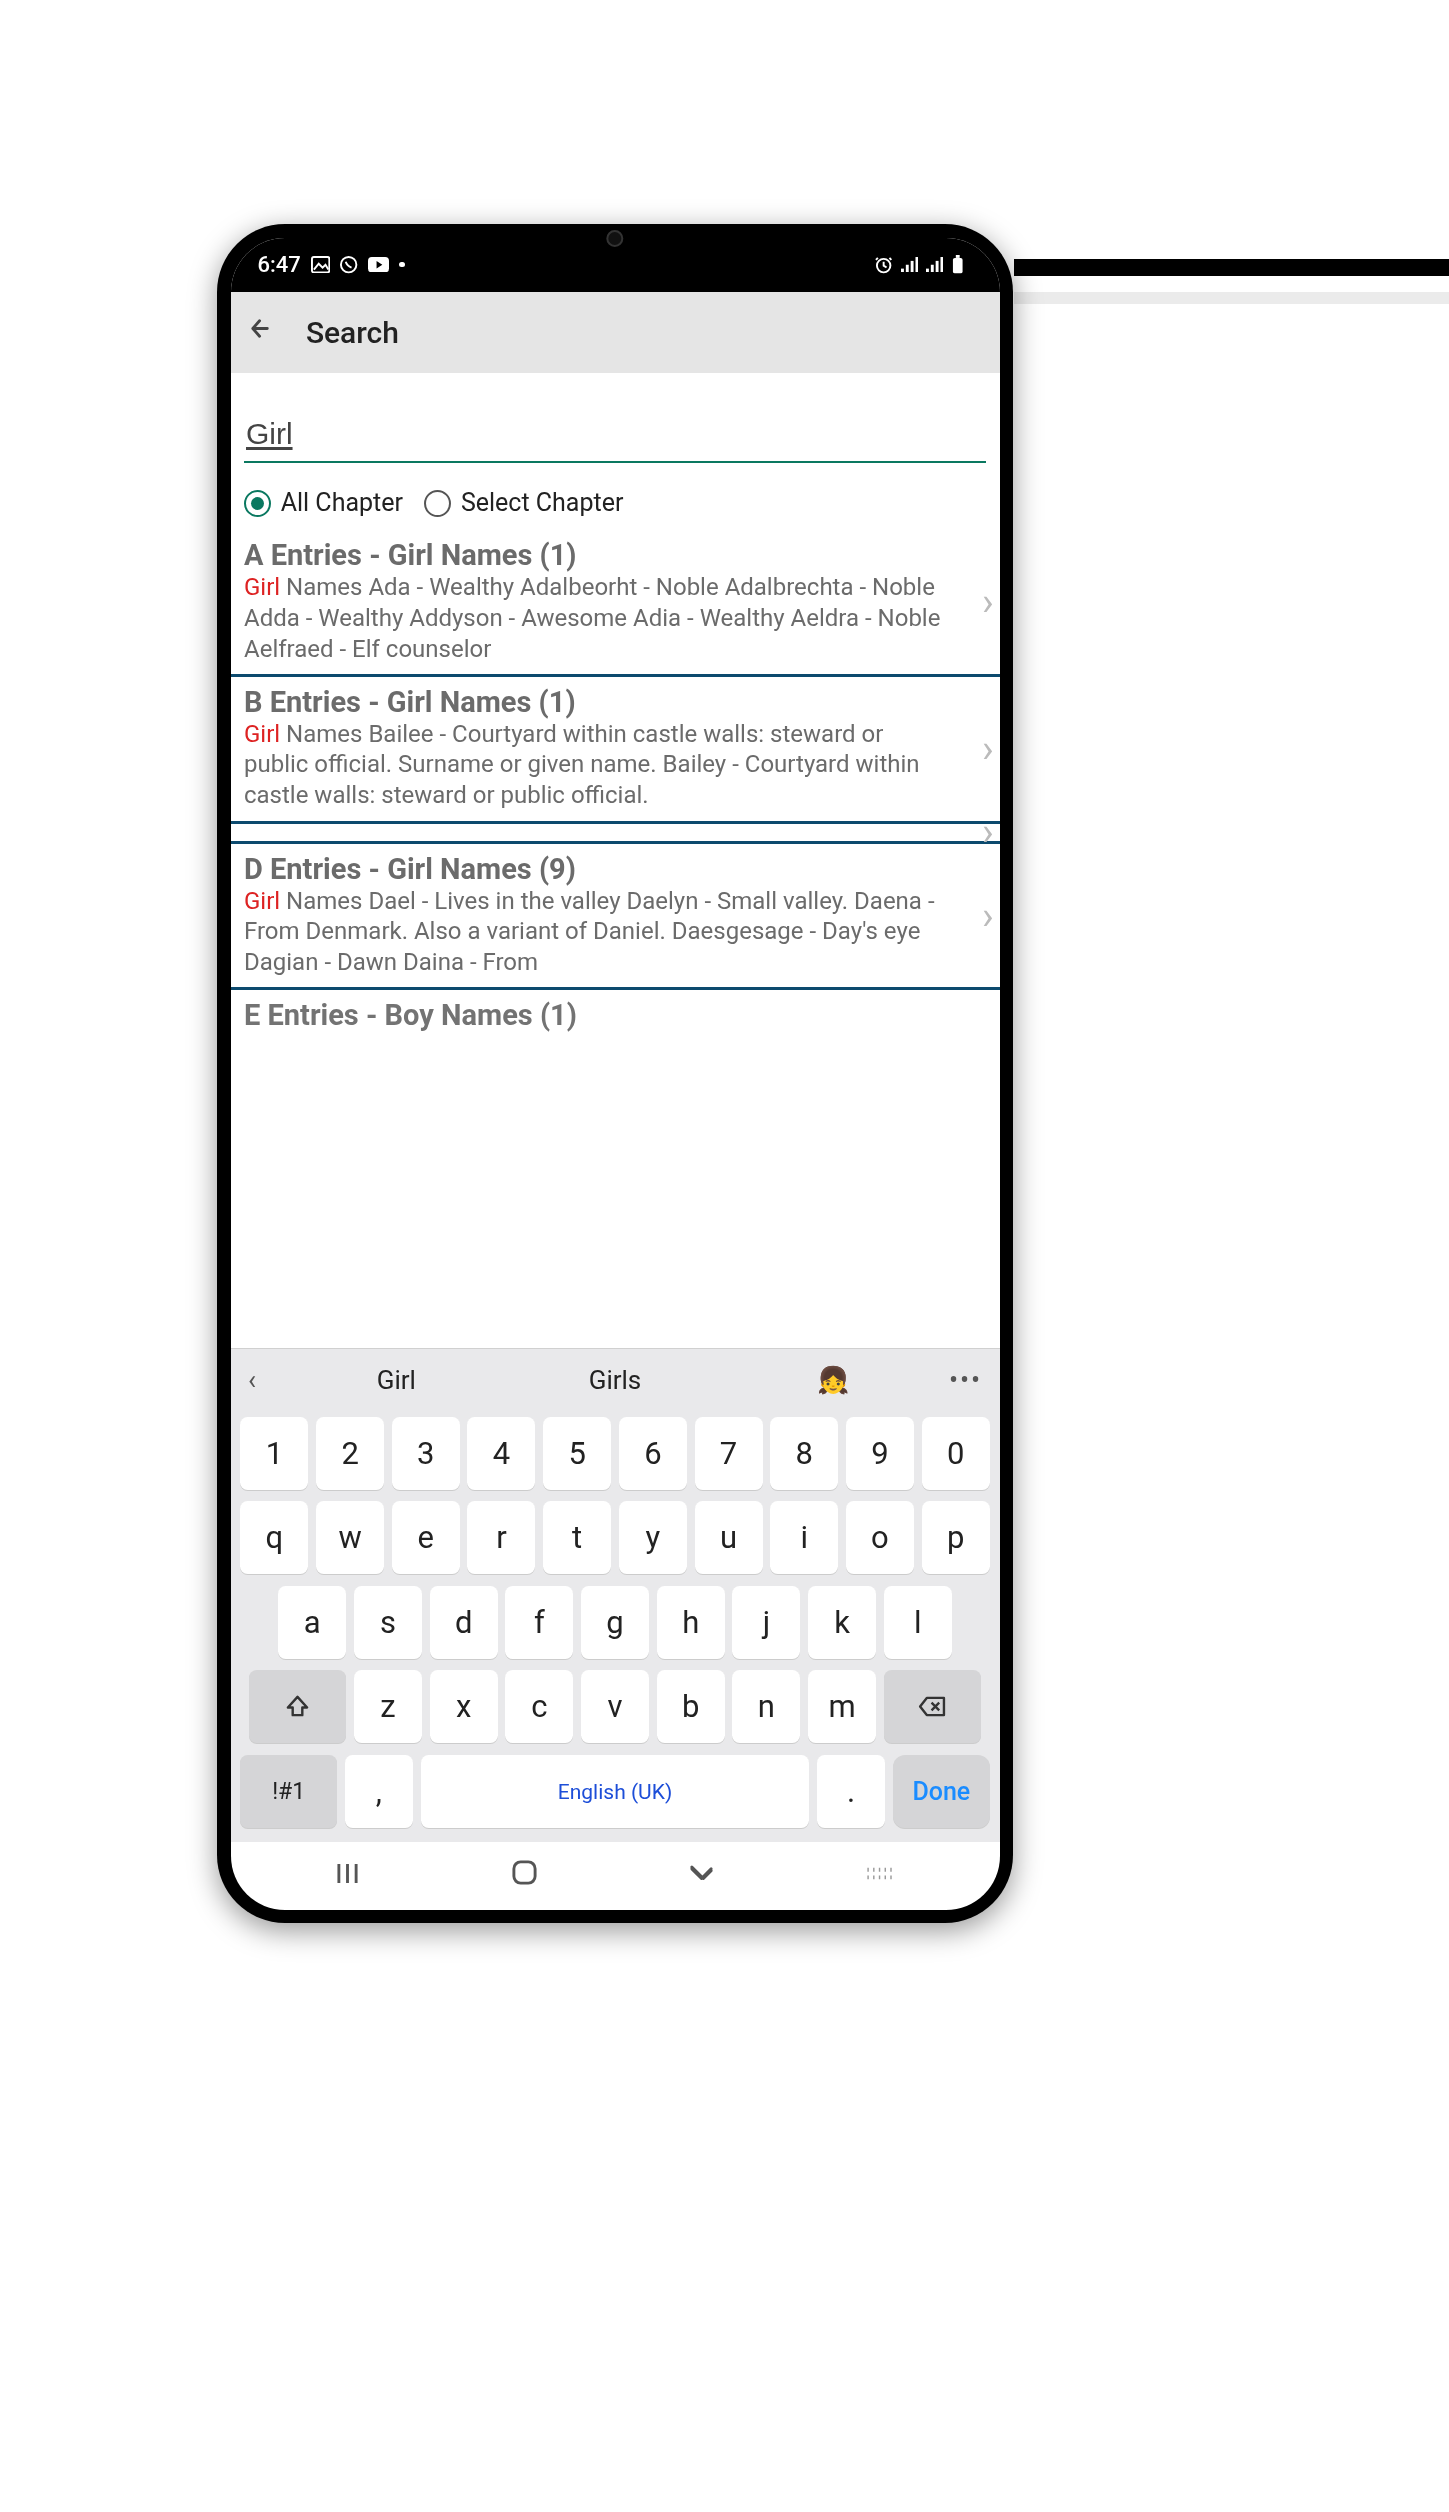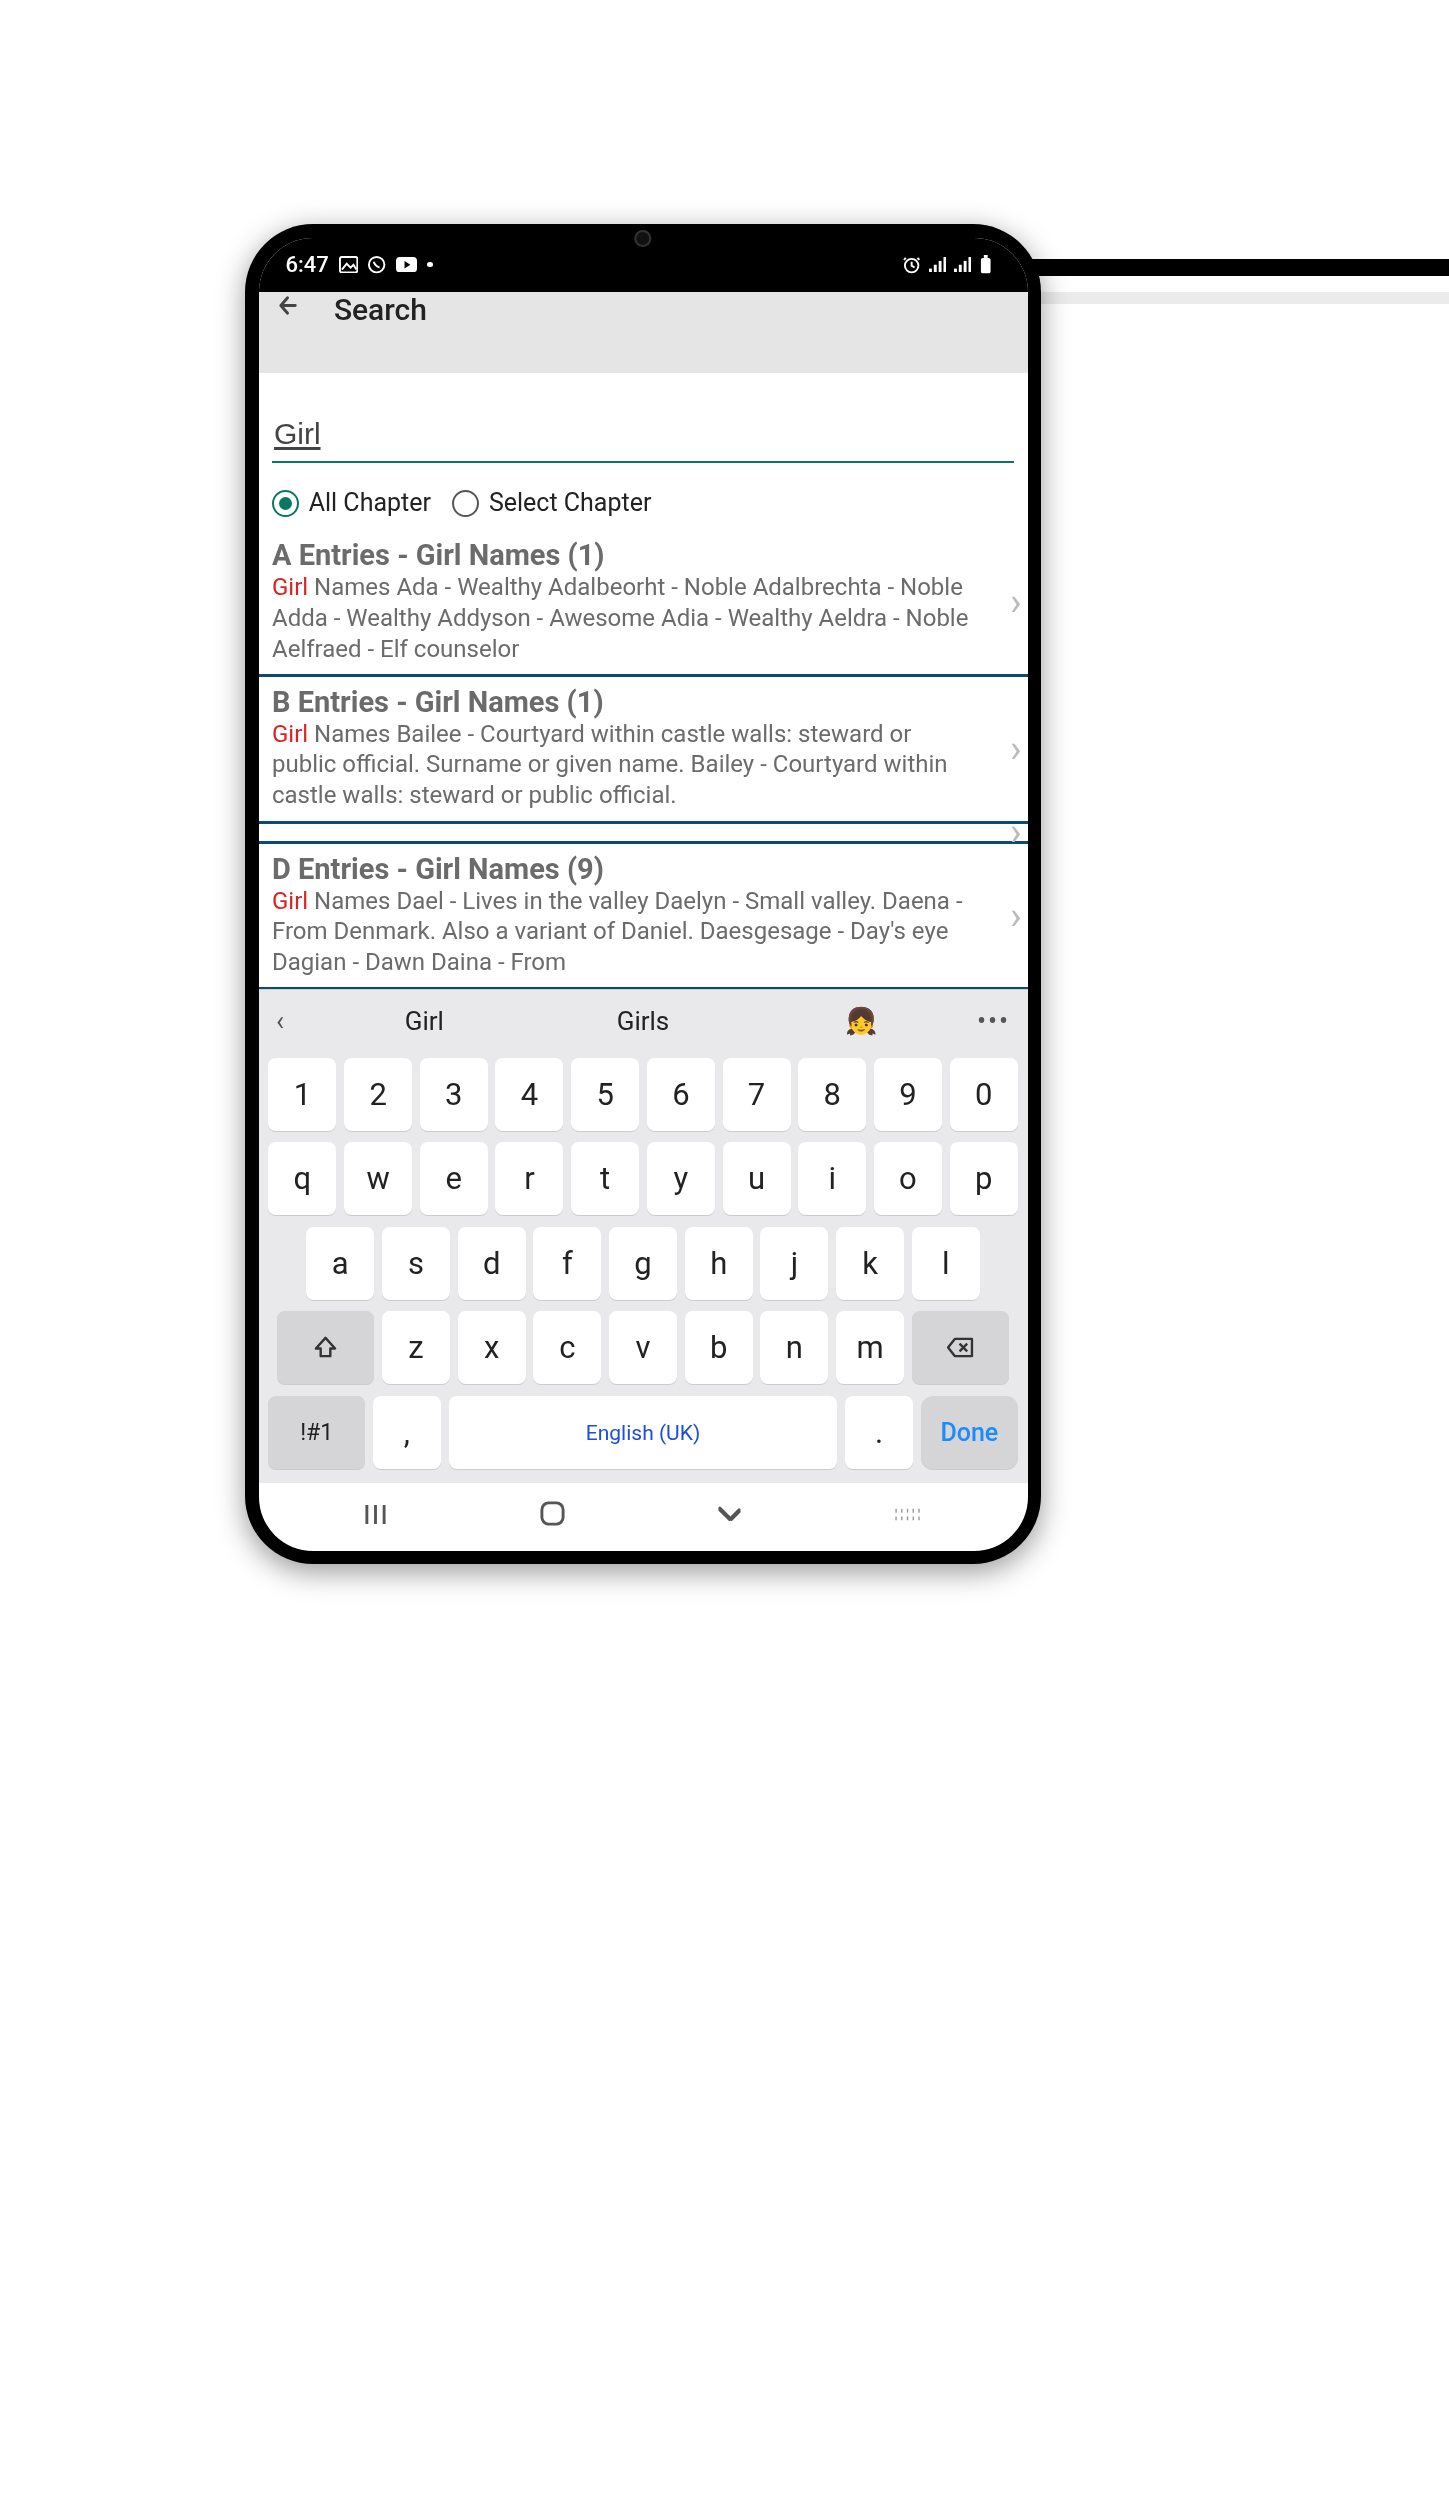--- a/index.html
+++ b/index.html
@@ -8,26 +8,25 @@
   font-family: -apple-system, Roboto, Arial, sans-serif;
   width: 1449px;
   height: 2512px;
   position: relative;
 }
 .phone-frame {
   position: absolute;
   left: 217px;
   top: 224px;
   width: 796px;
-  height: 1340px;
+  height: 1699px;
   background: #000;
   border-radius: 68px;
   padding: 13.5px;
   box-shadow: 0 7.7px 29px rgba(0,0,0,0.4);
-  margin-left: 28px;
 }
 .phone-inner {
   width: 100%;
   height: 100%;
   background: #fff;
   border-radius: 54px;
   overflow: hidden;
   display: flex;
   flex-direction: column;
   position: relative;
@@ -56,21 +55,21 @@
   font-weight: 500;
 }
 .status-left { display: flex; align-items: center; gap: 9.7px; }
 .status-right { display: flex; align-items: center; gap: 7.7px; }
 .status-icon { display: inline-flex; }
 .dot { width: 5.8px; height: 5.8px; background: #fff; border-radius: 50%; }
 .app-header {
   height: 81px;
   background: #e5e5e5;
   display: flex;
-  align-items: flex-start;
+  align-items: center;
   padding: 0 17.4px;
   gap: 31px;
 }
 .back-arrow { font-size: 29px; color: #333; }
 .header-title { font-size: 30px; font-weight: 500; color: #222; }
 .search-area { padding: 39px 13.5px 0 13.5px; }
 .search-input {
   width: 100%;
   border: none;
   border-bottom: 2.9px solid #0a7860;

